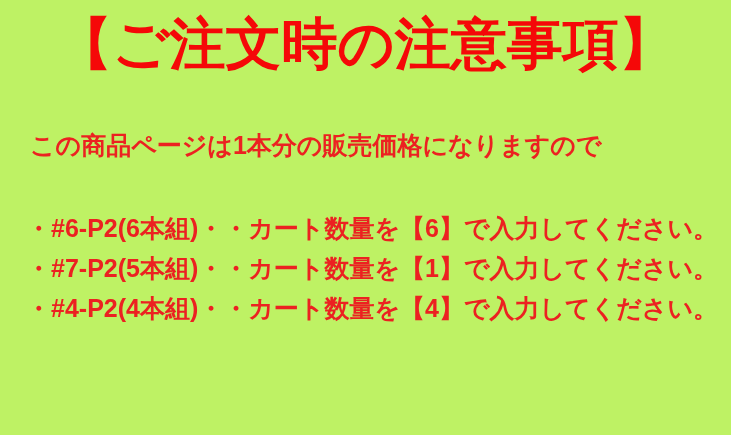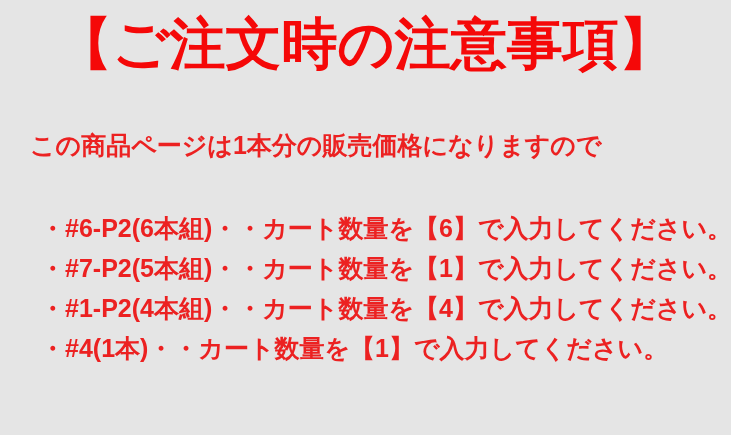--- a/index.html
+++ b/index.html
@@ -4,21 +4,21 @@
 <style>
   html, body {
     margin: 0;
     padding: 0;
     background: #ffffff;
   }
   .notice {
     position: relative;
     width: 731px;
     height: 435px;
-    background: #e5e5e5;
+    background: #bef264;
     overflow: hidden;
     font-family: "Liberation Sans", sans-serif;
     font-weight: bold;
     box-sizing: border-box;
   }
   .notice-title {
     margin: 0;
     padding-top: 10px;
     text-align: center;
     font-size: 56px;
@@ -30,21 +30,21 @@
   .intro {
     margin: 46px 4px 0 30px;
     font-size: 25px;
     line-height: 45px;
     color: #ec2121;
   }
   .intro-line {
     white-space: nowrap;
   }
   .instructions {
-    margin: 40px 0 0 40px;
+    margin: 40px 0 0 26px;
     font-size: 25px;
     line-height: 40px;
     color: #ec2121;
   }
   .instruction-item {
     white-space: nowrap;
   }
 </style>
 </head>
 <body>
@@ -52,16 +52,15 @@
 <div class="notice">
   <h1 class="notice-title">【ご注文時の注意事項】</h1>
 
   <div class="intro">
     <div class="intro-line">この商品ページは1本分の販売価格になりますので</div>
   </div>
 
   <div class="instructions">
     <div class="instruction-item">・#6-P2(6本組)・・カート数量を【6】で入力してください。</div>
     <div class="instruction-item">・#7-P2(5本組)・・カート数量を【1】で入力してください。</div>
-    <div class="instruction-item">・#1-P2(4本組)・・カート数量を【4】で入力してください。</div>
-    <div class="instruction-item">・#4(1本)・・カート数量を【1】で入力してください。</div>
+    <div class="instruction-item">・#4-P2(4本組)・・カート数量を【4】で入力してください。</div>
   </div>
 </div>
 
 </body></html>

